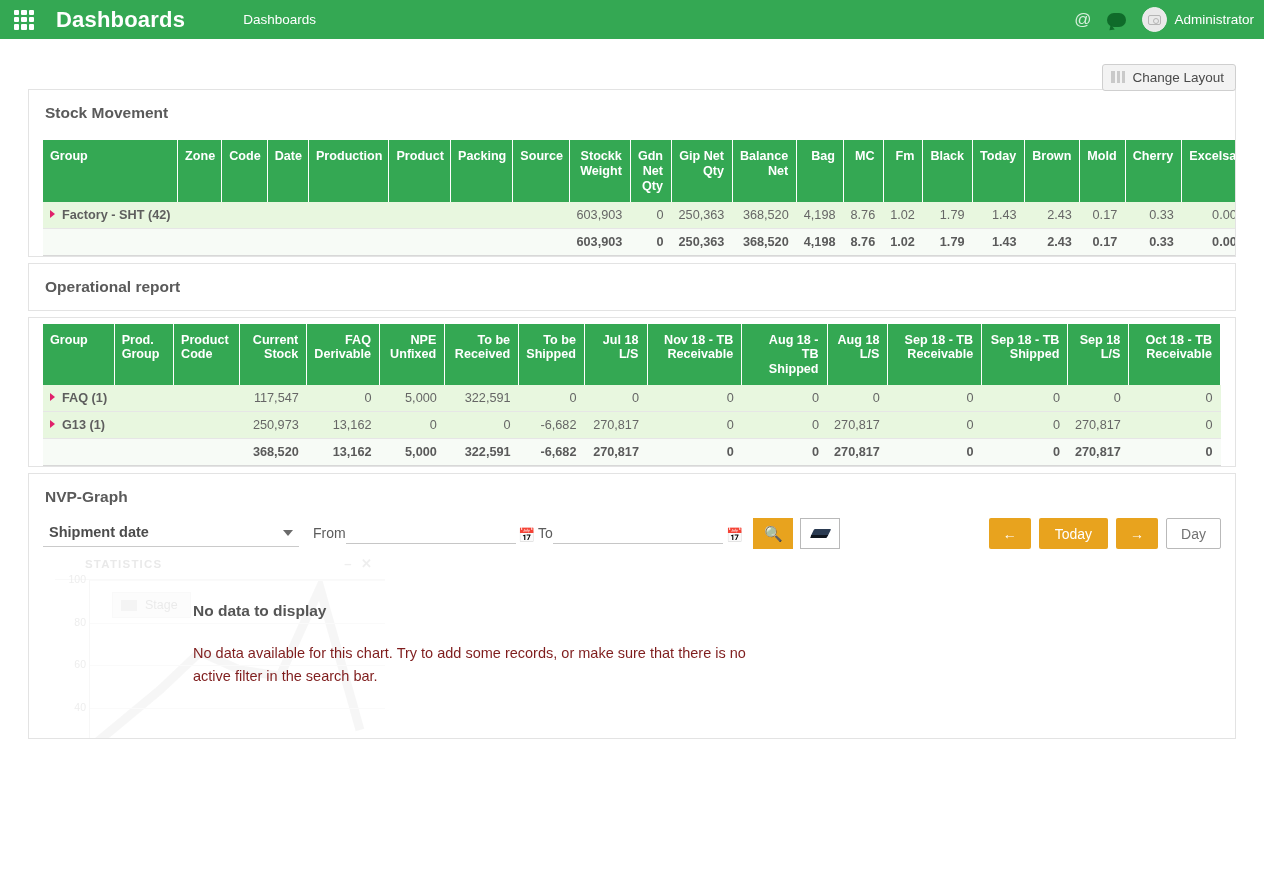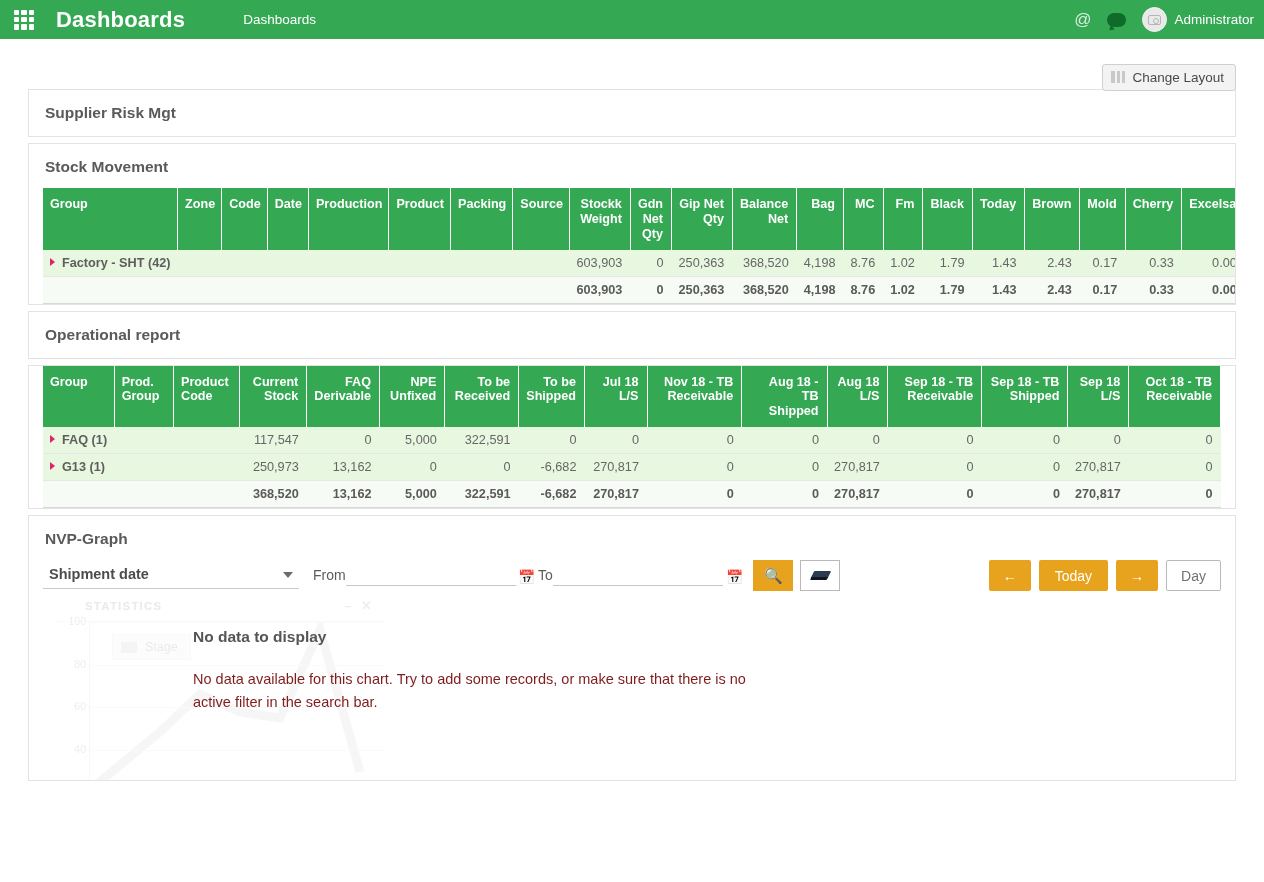--- a/index.html
+++ b/index.html
@@ -93,21 +93,21 @@
     border: 1px solid #e3e3e3;
     background: #ffffff;
     margin: 0 12px 6px 12px;
   }
   .panel-title {
     font-size: 15.5px; font-weight: bold; color: #5a5a5a;
     padding: 14px 0 12px 16px;
   }
   .panel.compact .panel-title { padding: 14px 0 14px 16px; }
 
-  .tbl-wrap { padding: 0 14px 0 14px; overflow: hidden; }
+  .tbl-wrap { padding: 0 14px 0 14px; overflow: hidden; margin-top: 6px; }
   table { border-collapse: collapse; table-layout: fixed; }
   thead th {
     background: #34a853; color: #ffffff;
     font-size: 12.6px; font-weight: bold;
     text-align: left;
     vertical-align: top;
     padding: 9px 6px 8px 7px;
     border-right: 1px solid #ffffff;
     line-height: 1.18;
   }
@@ -208,21 +208,21 @@
   }
   .ghost-grid { position:absolute; left:0; right:0; border-top: 1px solid #f1f1f1; }
   #ghost-legend {
     position:absolute; left: 22px; top: 12px;
     background:#f7f7f7; border:1px solid #eee; padding: 5px 12px 5px 8px;
     display:flex; align-items:center; gap:8px; font-size: 12.5px; color:#bdbdbd;
   }
   #ghost-legend .sw { width: 16px; height: 11px; background:#dcdcdc; display:block; }
 
   #nodata {
-    position: absolute; left: 164px; top: 112px; z-index: 4;
+    position: absolute; left: 164px; top: 128px; z-index: 4;
   }
   #nodata h3 { font-size: 15.5px; color:#555; font-weight:bold; margin-bottom: 22px; }
   #nodata p { font-size: 14.5px; color:#7f1d1d; line-height: 1.55; max-width: 560px; }
 </style>
 </head>
 <body>
 
 <div id="topbar">
   <div id="grid-icon">
     <i></i>
@@ -258,23 +258,20 @@
     <div id="change-layout">
       <span class="layout-glyph">
           <i></i>
           <i></i>
           <i></i>
         </span>
       <span>Change Layout</span>
     </div>
   </div>
 
-  <div class="panel compact">
-    <div class="panel-title">Supplier Risk Mgt</div>
-  </div>
 
   <div class="panel">
     <div class="panel-title">Stock Movement</div>
     <div class="tbl-wrap">
       <table id="stock-table">
         <colgroup>
           <col style="width:126px">
             <col style="width:44px">
             <col style="width:48px">
             <col style="width:100px">

